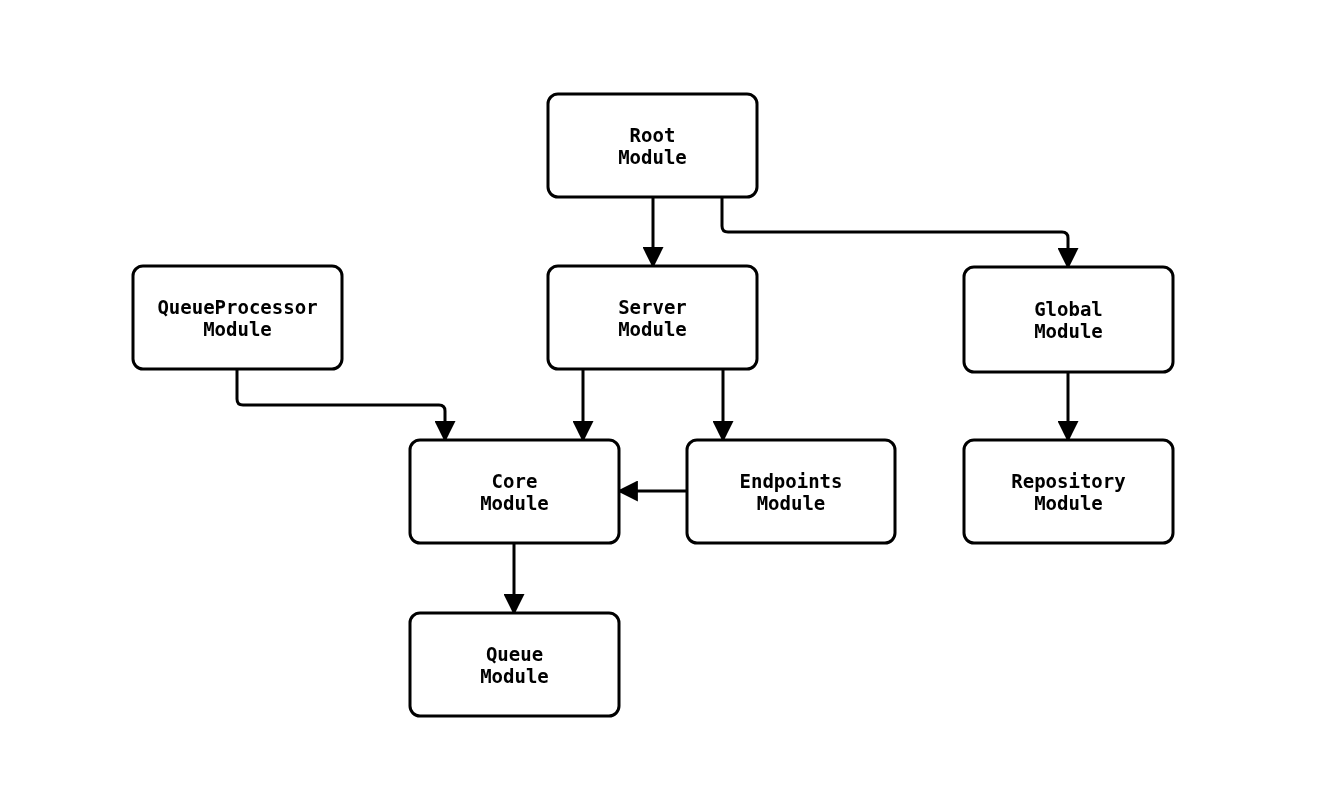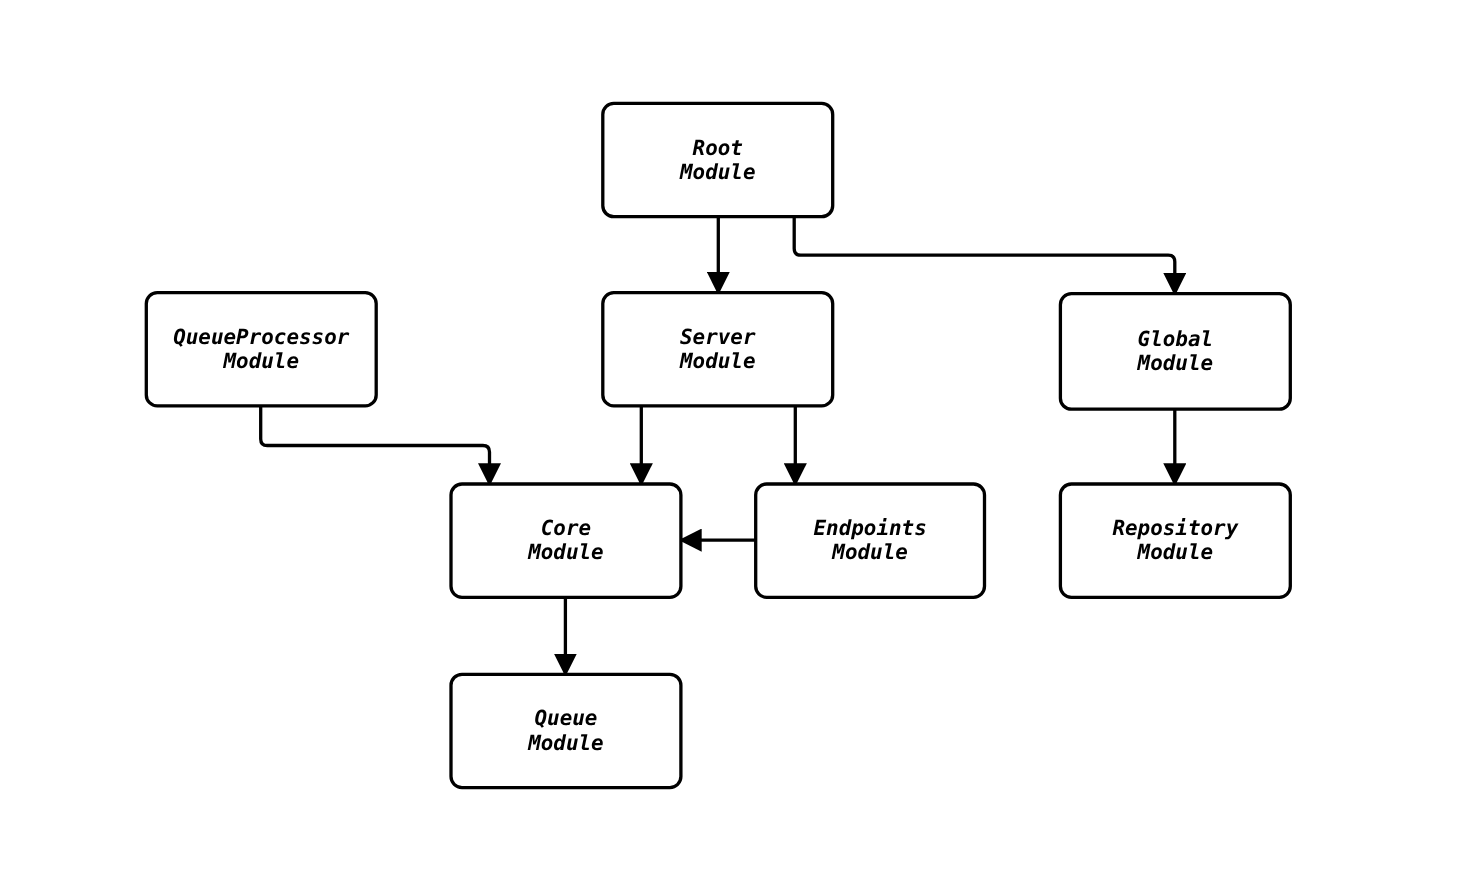--- a/index.html
+++ b/index.html
@@ -8,21 +8,20 @@
     background: #ffffff;
     width: 1337px;
     height: 809px;
     overflow: hidden;
     font-family: "DejaVu Sans Mono", "Liberation Mono", monospace;
   }
   .diagram-wrap {
     width: 1337px;
     height: 809px;
     position: relative;
-    font-style: italic;
   }
   svg {
     display: block;
   }
   .node-rect {
     
   }
   .node-label {
     font-family: "DejaVu Sans Mono", "Liberation Mono", monospace;
     font-weight: bold;

